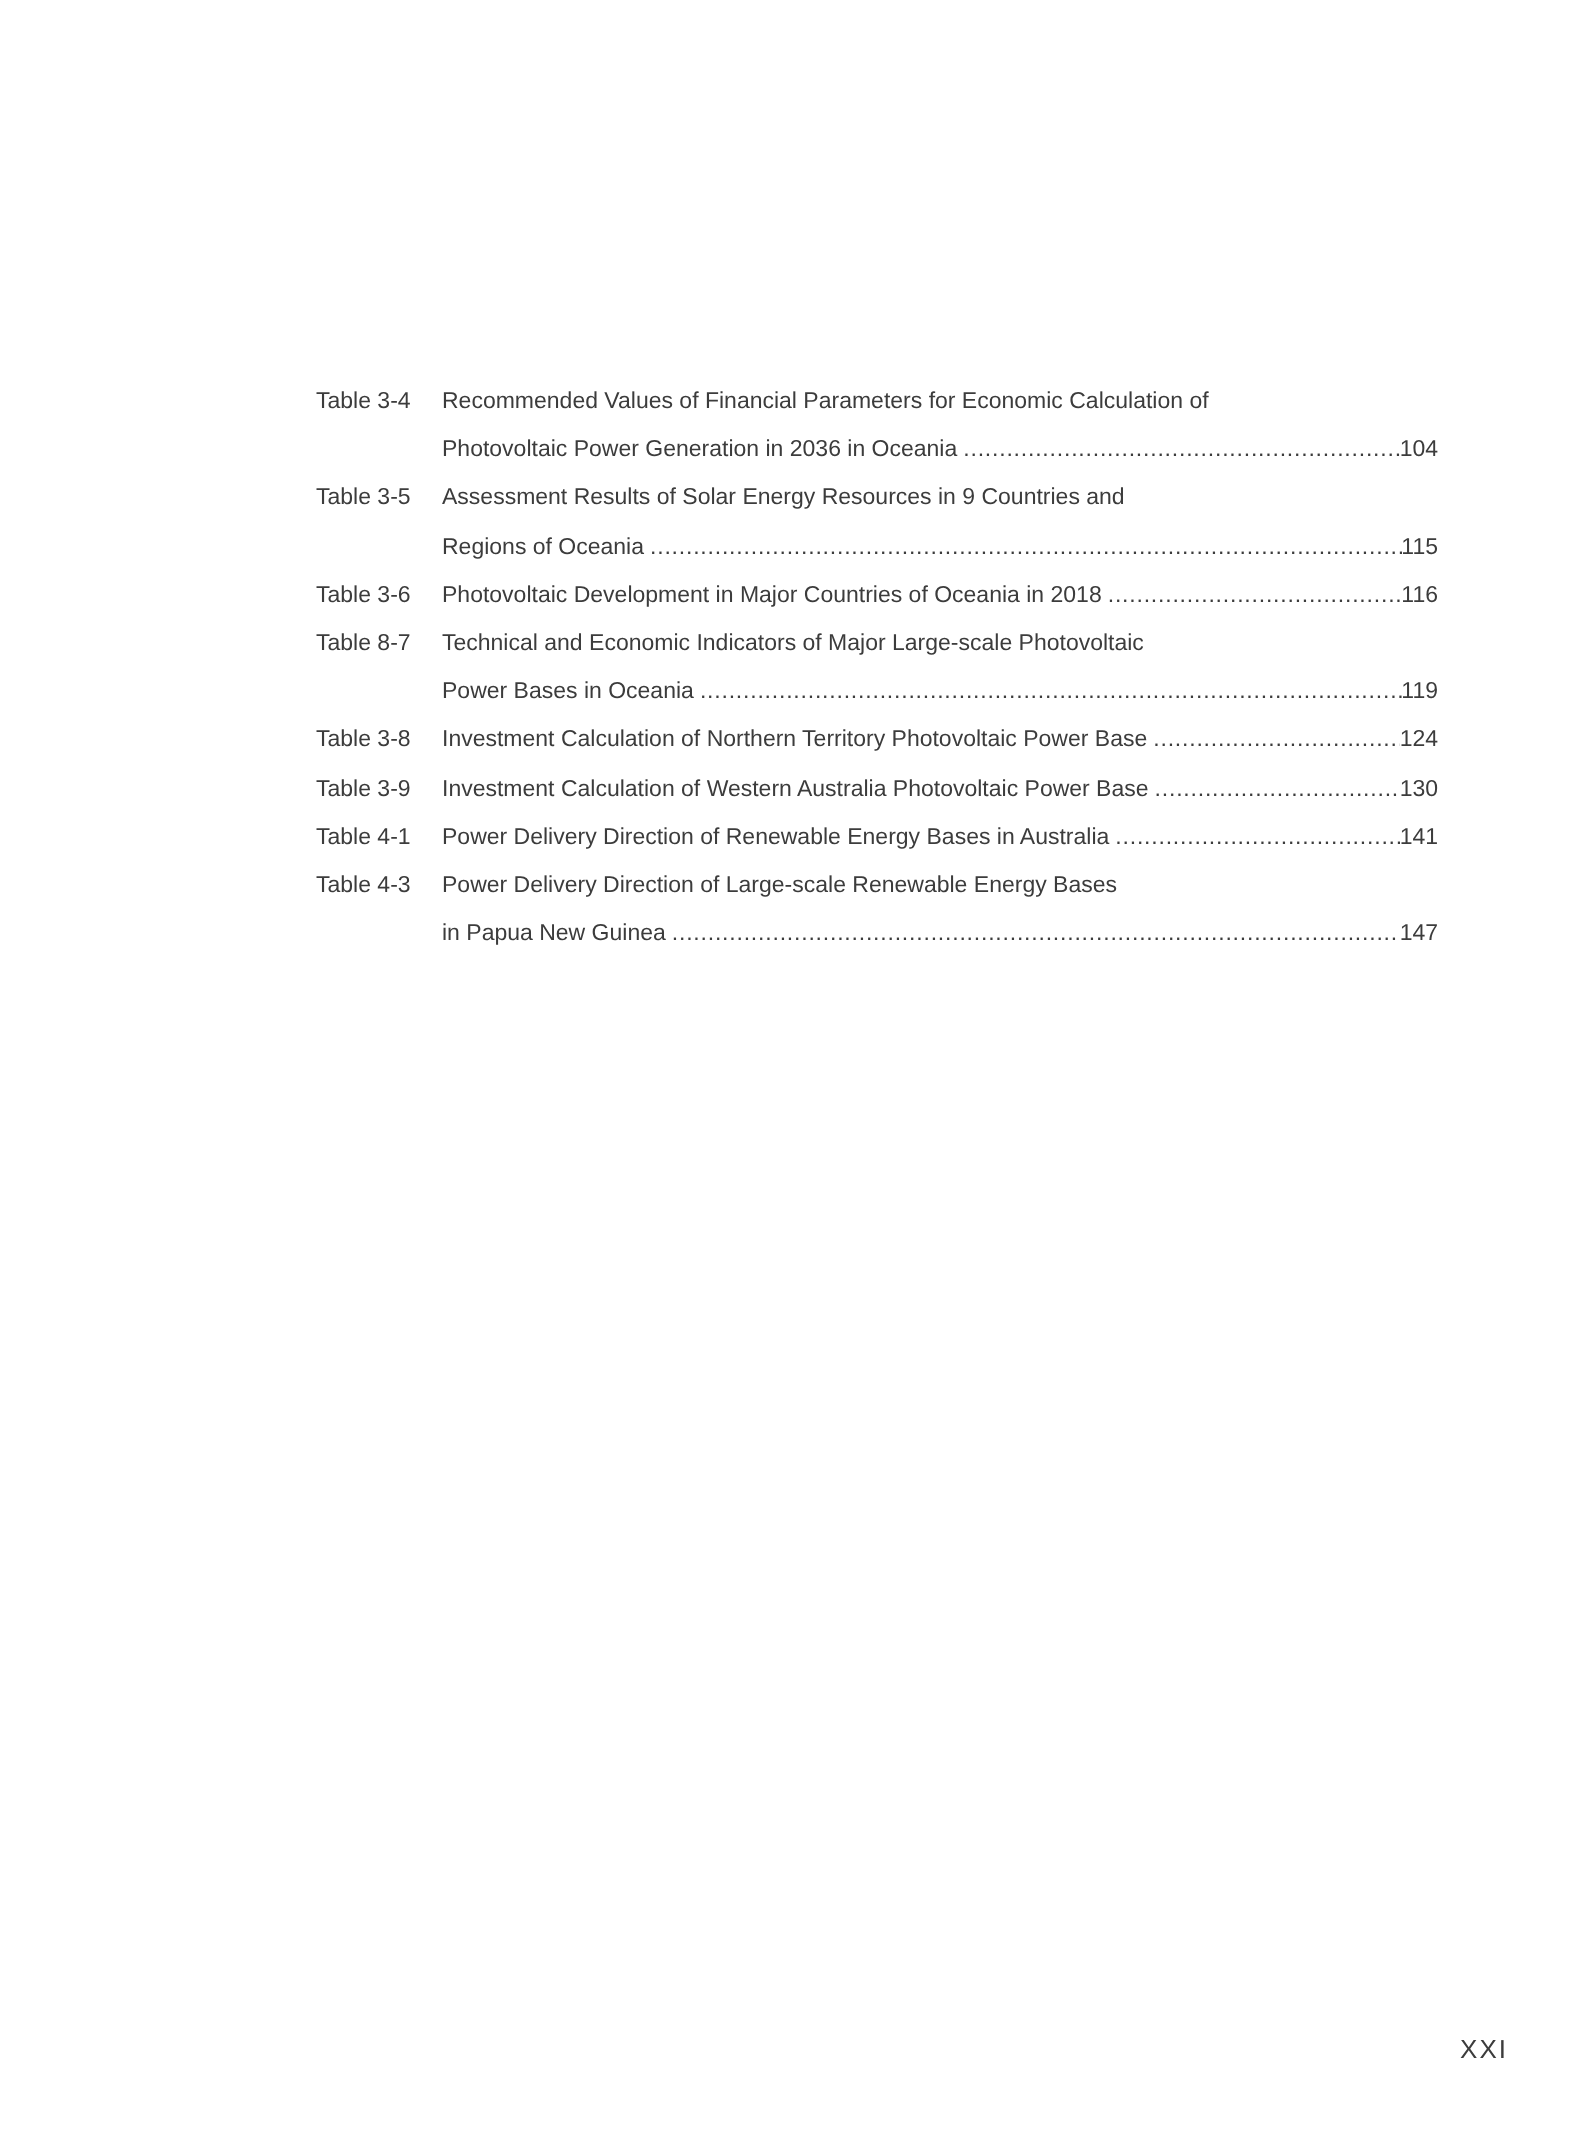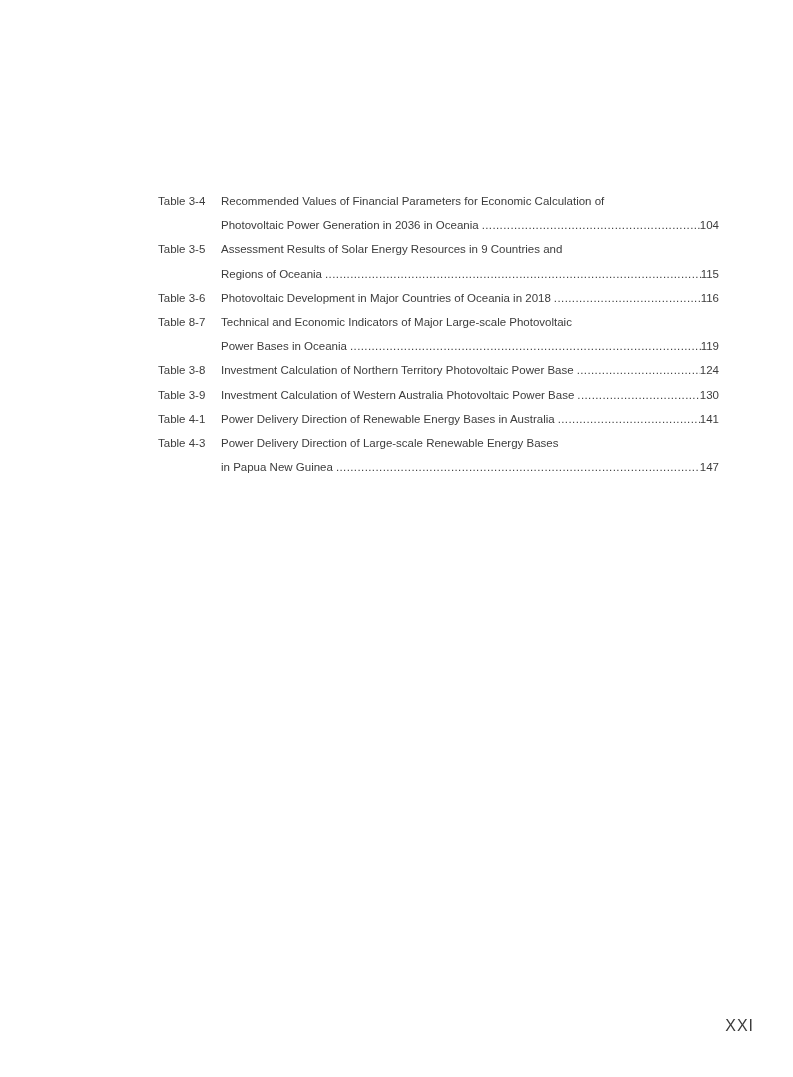--- a/index.html
+++ b/index.html
@@ -47,21 +47,21 @@
     content: "..........................................................................................................................................................................................";
     letter-spacing: 0.4px;
   }
   .pagenum {
     flex: 0 0 auto;
   }
   .folio {
     position: absolute;
     top: 1018px;
     right: 39px;
-    font-size: 16px;
+    font-size: 13px;
     letter-spacing: 1px;
     line-height: 1;
   }
 </style>
 </head>
 <body>
 
 <div class="page">
   <main class="toc" id="toc">
   <div class="entry">

